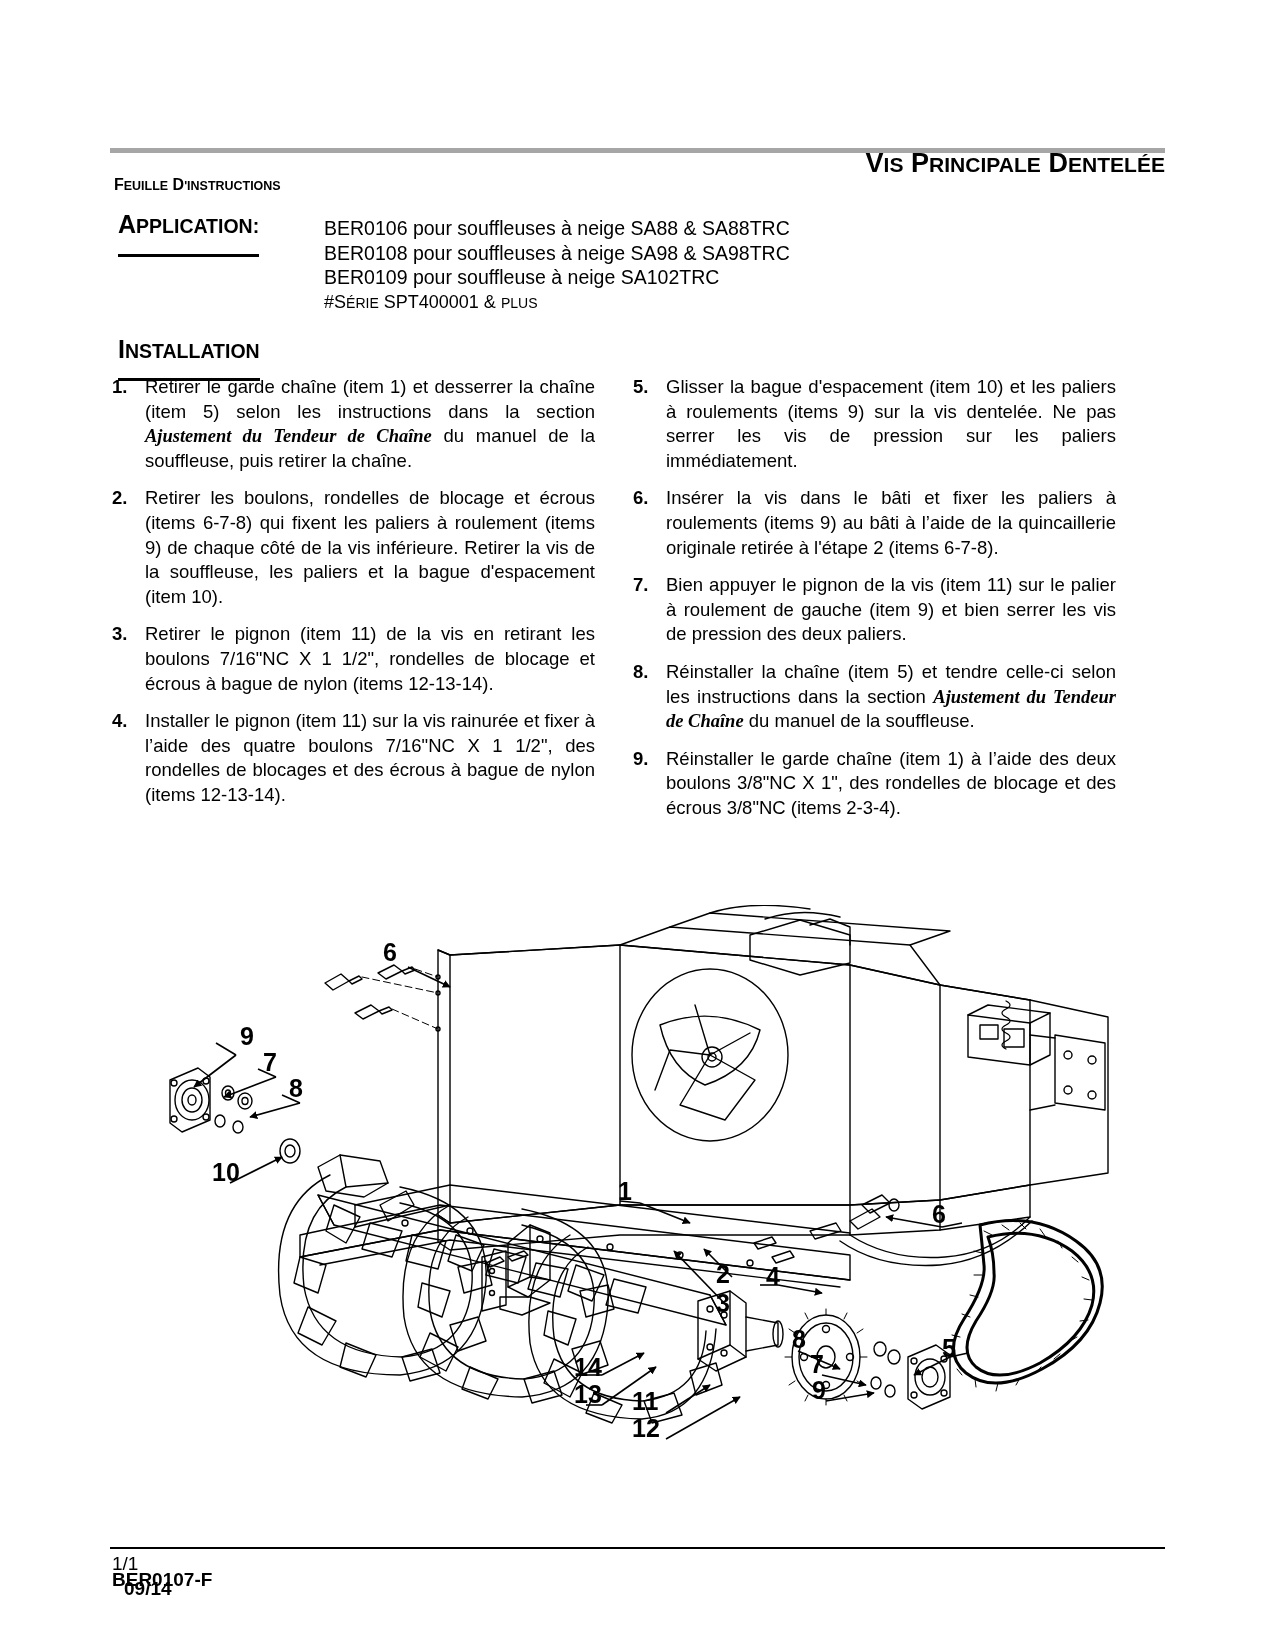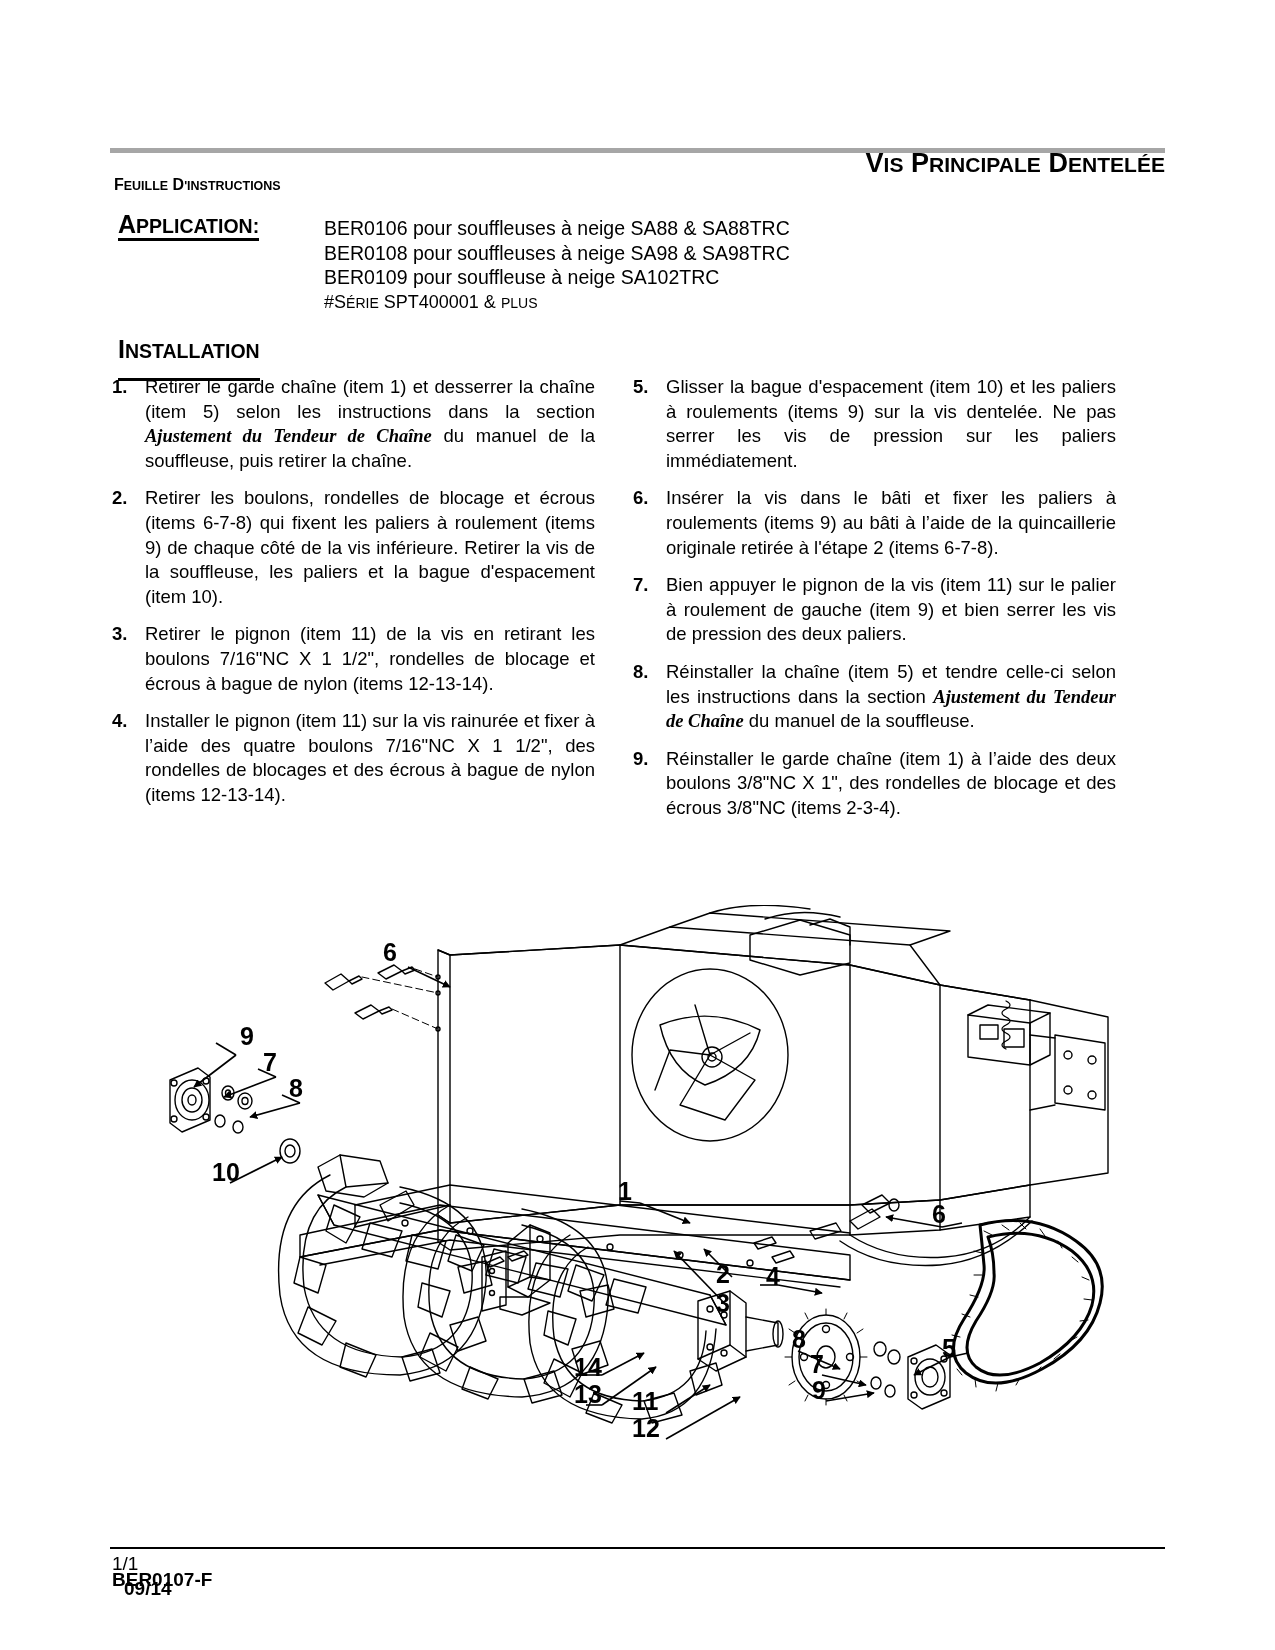--- a/index.html
+++ b/index.html
@@ -73,21 +73,21 @@
     position: absolute;
     left: 118px; top: 208px;
     width: 1050px;
   }
   .app-label {
     position: absolute;
     left: 0; top: 4px;
     font-size: 25px;
     font-weight: bold;
     border-bottom: 3px solid #000;
-    padding-bottom: 1px;
+    padding-bottom: 17px;
     line-height: 1.0;
   }
   .app-lines {
     position: absolute;
     left: 206px; top: 8px;
     font-size: 19.5px;
     line-height: 24.5px;
   }
   .app-serie {
     font-weight: normal;

